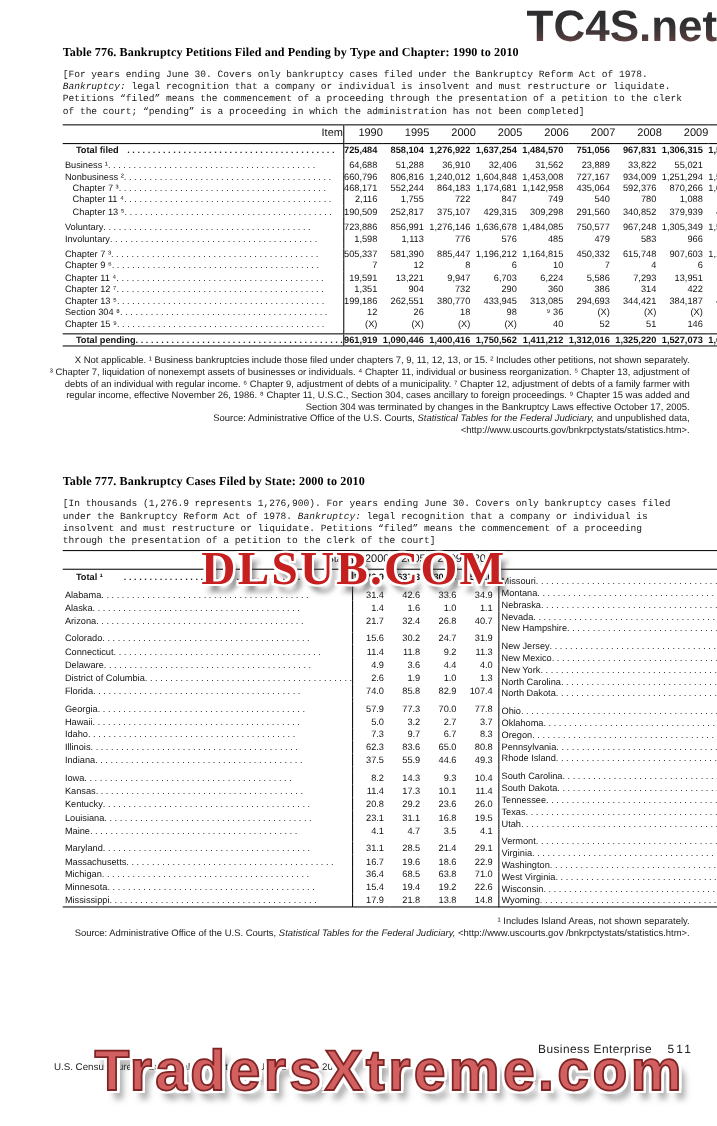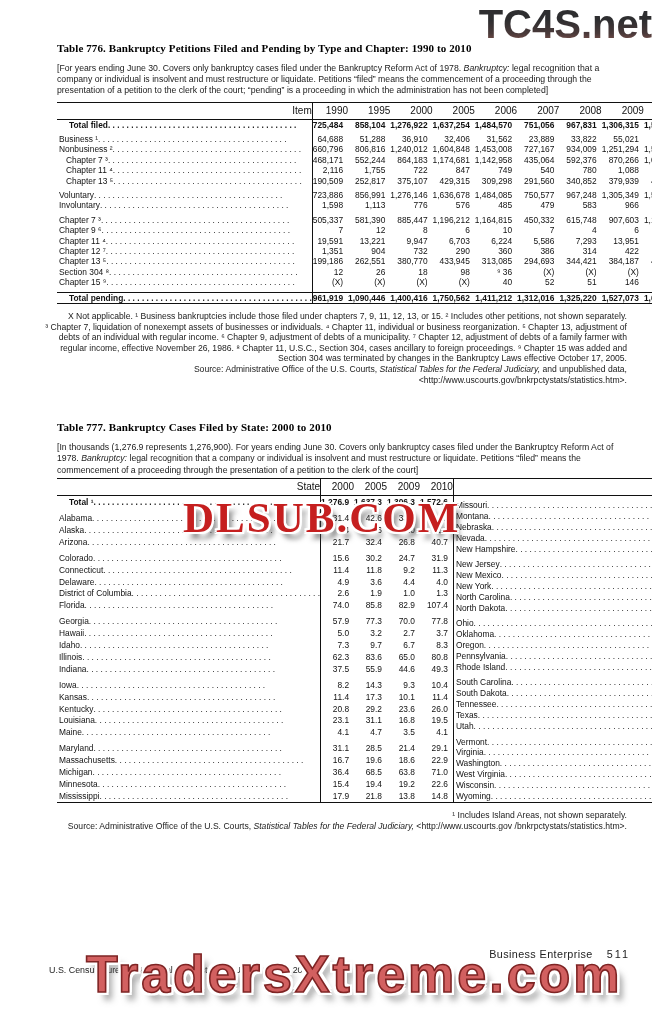--- a/index.html
+++ b/index.html
@@ -2,34 +2,34 @@
 <html><head>
 <meta charset="utf-8">
 <style>
   html,body{margin:0;padding:0;background:#888;}
   .page{position:relative;width:652px;height:1024px;background:#ffffff;overflow:hidden;
         font-family:"Liberation Sans",sans-serif;color:#111;}
   .content{padding:40px 25px 0 57px;}
 
   .title{font-family:"Liberation Serif",serif;font-weight:bold;font-size:11px;
          line-height:17px;margin:0;max-width:576px;letter-spacing:.1px;color:#000;}
-  .note{font-size:8.7px;line-height:11.2px;margin:6px 0 0 0;max-width:566px;color:#1a1a1a;}
+  .note{font-size:8.7px;line-height:11.2px;margin:6px 0 0 0;max-width:566px;color:#1a1a1a;font-family:Liberation Mono, monospace;}
   .note i, .fn i{font-style:italic;}
 
   table.tbl{border-collapse:collapse;table-layout:fixed;margin-top:5px;
             border-top:1.6px solid #111;border-bottom:1.6px solid #111;
             font-size:8.4px;color:#111;}
   .tbl th{font-weight:normal;text-align:right;border-bottom:1px solid #111;
           padding:2px 0 3px 0;font-size:10px;}
   .tbl td{padding:0;line-height:10.4px;vertical-align:bottom;}
   .t777 td{line-height:10.9px;}
   .lblcol{border-right:1px solid #111;}
   td.lblcol{padding-left:2px;}
   td.lblcol.ind{padding-left:9px;}
-  td.lblcol.btot{padding-left:12px;}
+  td.lblcol.btot{padding-left:12px;text-align:center;}
   .num{text-align:right;padding-right:5px !important;white-space:nowrap;}
   .b{font-weight:bold;}
   tr.spacer td{height:4px;line-height:4px;}
   .t777 tr.spacer td{height:4.5px;line-height:4.5px;}
   tr.rule-above td{border-top:1px solid #111;}
   .lblwrap{display:flex;overflow:hidden;}
   .lbl{white-space:nowrap;}
   .dots{flex:1;overflow:hidden;white-space:nowrap;color:#222;}
   .dots::after{content:" . . . . . . . . . . . . . . . . . . . . . . . . . . . . . . . . . . . . . . . . .";}
 

